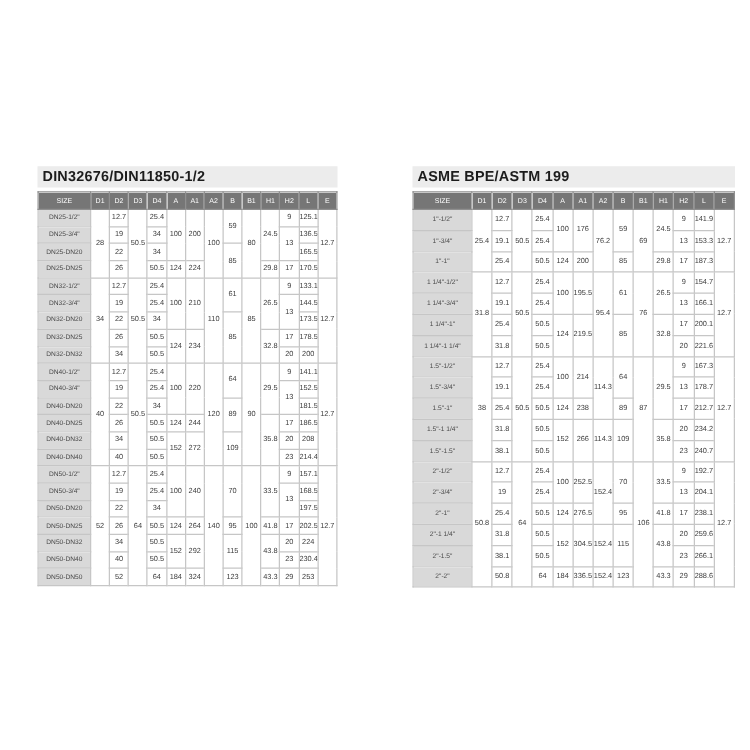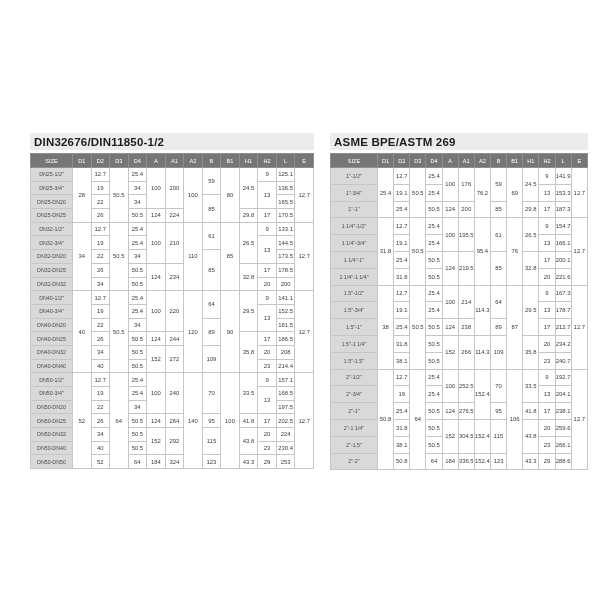--- a/index.html
+++ b/index.html
@@ -1,18 +1,18 @@
 <!DOCTYPE html>
 <html><head>
 <meta charset="utf-8">
 <style>
   html,body{margin:0;padding:0;width:600px;height:600px;background:#ffffff;overflow:hidden;
     font-family:"Liberation Sans", sans-serif;position:relative;}
   .tbl-wrap{position:absolute;top:133px;}
-  #din{left:30px;width:284px;}
+  #din{left:30px;width:240px;}
   #asme{left:330px;width:258px;}
   .tbl-title{background:#ececec;color:#1c1c1c;font-weight:bold;font-size:11.5px;
     padding:3px 4px 2px 4px;margin-bottom:3px;letter-spacing:.2px;white-space:nowrap;}
   table{border-collapse:collapse;width:100%;table-layout:fixed;border-bottom:1px solid #4a4a4a;}
   #din col.csize{width:42px;} #asme col.csize{width:47px;}
   th{background:#767676;color:#ffffff;font-size:5.6px;font-weight:normal;height:13px;
     border:1px solid #8f8f8f;padding:0;overflow:hidden;}
   td{border:1px solid #c6c6c6;font-size:5.9px;color:#3c3c3c;text-align:center;padding:0;
     background:#ffffff;overflow:hidden;white-space:nowrap;}
   #din td{height:12.7px;} #asme td{height:15.8px;}
@@ -259,21 +259,21 @@
           <td>123</td>
           <td>43.3</td>
           <td>29</td>
           <td>253</td>
         </tr>
       </tbody>
   </table>
 </div>
 
 <div class="tbl-wrap" id="asme">
-  <div class="tbl-title">ASME BPE/ASTM 269</div>
+  <div class="tbl-title">ASME BPE/ASTM 199</div>
   <table>
     <colgroup>
         <col class="csize">
         <col span="13">
       </colgroup>
     <thead>
         <tr>
           <th>SIZE</th>
           <th>D1</th>
           <th>D2</th>

